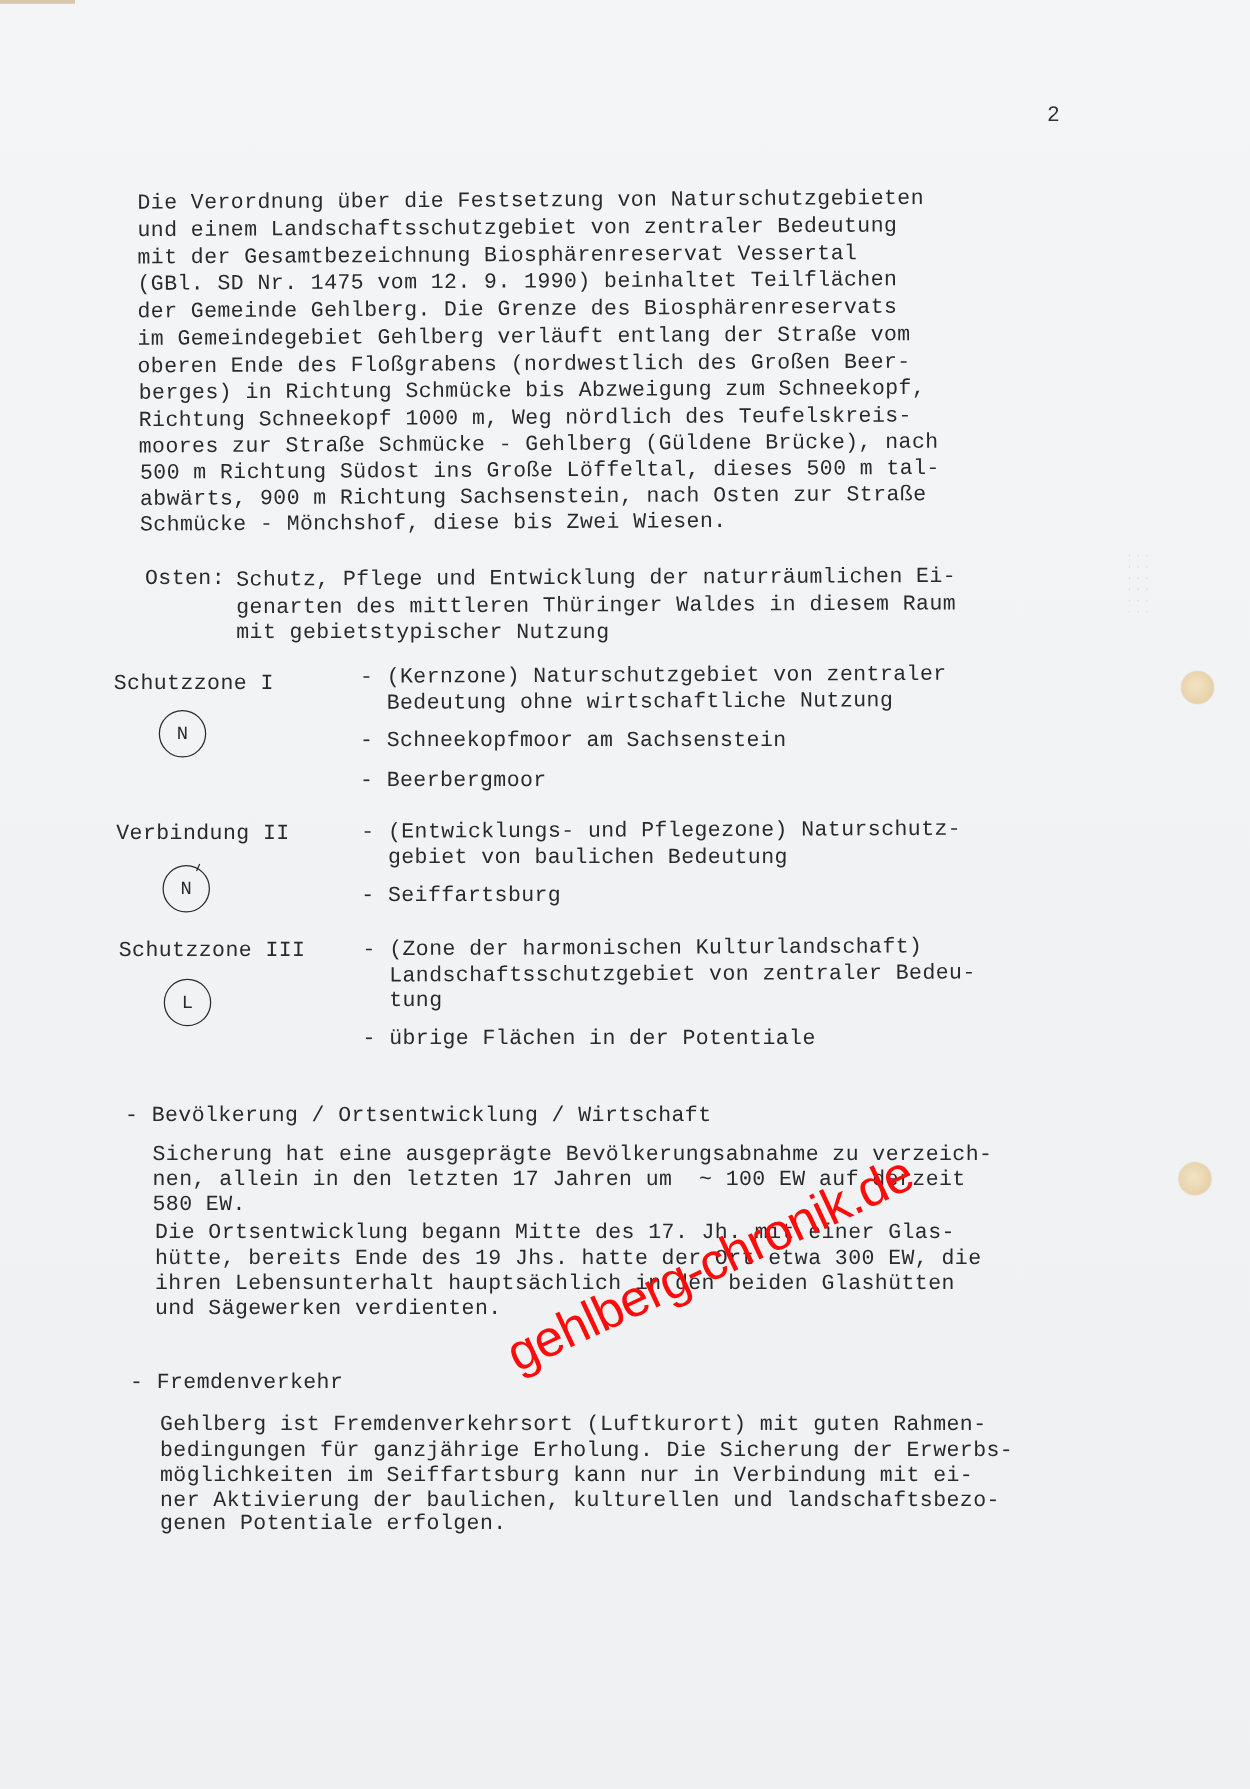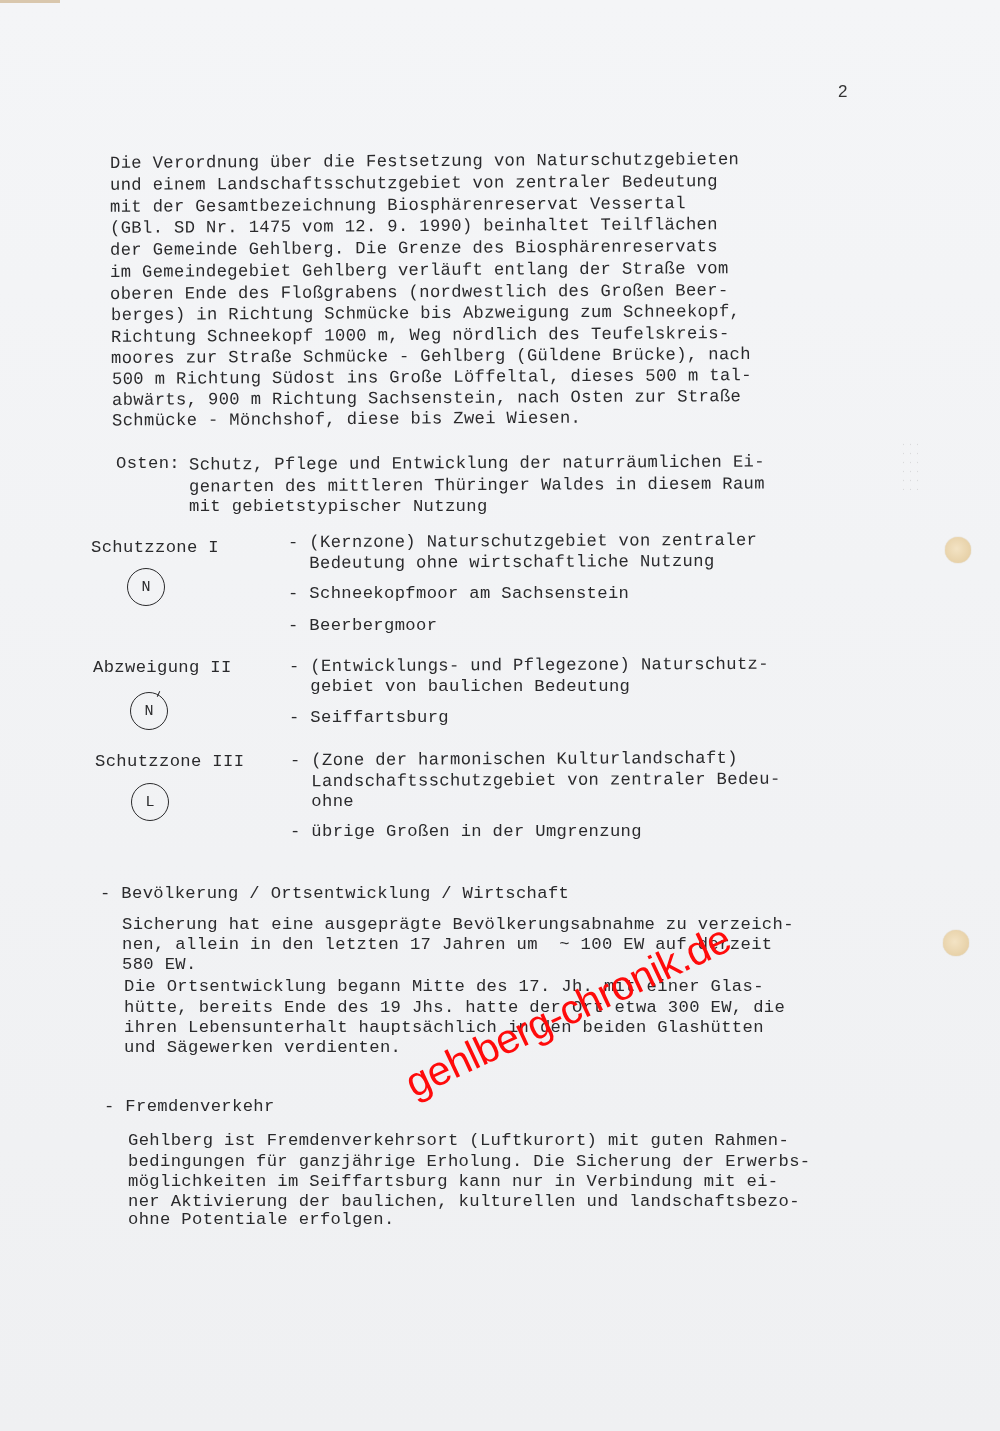--- a/index.html
+++ b/index.html
@@ -87,59 +87,59 @@
     <div class="zone-circle" style="left:127px;top:568px">
       <span>N</span>
     </div>
     <div class="line" style="left:288px;top:532px;transform:rotate(-0.3deg)">- (Kernzone) Naturschutzgebiet von zentraler</div>
     <div class="line" style="left:288px;top:553px;transform:rotate(-0.3deg)">  Bedeutung ohne wirtschaftliche Nutzung</div>
     <div class="line" style="left:288px;top:584px">- Schneekopfmoor am Sachsenstein</div>
     <div class="line" style="left:288px;top:616px">- Beerbergmoor</div>
   </div>
 
   <div>
-    <div class="line" style="left:93px;top:658px">Abzweigung II</div>
+    <div class="line" style="left:93px;top:658px">Verbindung II</div>
     <div class="zone-circle" style="left:130px;top:692px">
       <span class="tick"></span>
       <span>N</span>
     </div>
     <div class="line" style="left:289px;top:656px;transform:rotate(-0.3deg)">- (Entwicklungs- und Pflegezone) Naturschutz-</div>
     <div class="line" style="left:289px;top:677px">  gebiet von baulichen Bedeutung</div>
     <div class="line" style="left:289px;top:708px">- Seiffartsburg</div>
   </div>
 
   <div>
     <div class="line" style="left:95px;top:752px">Schutzzone III</div>
     <div class="zone-circle" style="left:131px;top:783px">
       <span>L</span>
     </div>
     <div class="line" style="left:290px;top:750px;transform:rotate(-0.3deg)">- (Zone der harmonischen Kulturlandschaft)</div>
     <div class="line" style="left:290px;top:771px;transform:rotate(-0.3deg)">  Landschaftsschutzgebiet von zentraler Bedeu-</div>
-    <div class="line" style="left:290px;top:792px">  ohne</div>
-    <div class="line" style="left:290px;top:822px">- übrige Großen in der Umgrenzung</div>
+    <div class="line" style="left:290px;top:792px">  tung</div>
+    <div class="line" style="left:290px;top:822px">- übrige Flächen in der Potentiale</div>
   </div>
 
   <div>
     <div class="line" style="left:100px;top:884px">- Bevölkerung / Ortsentwicklung / Wirtschaft</div>
     <div class="line" style="left:122px;top:915px">Sicherung hat eine ausgeprägte Bevölkerungsabnahme zu verzeich-</div>
     <div class="line" style="left:122px;top:935px">nen, allein in den letzten 17 Jahren um  ~ 100 EW auf derzeit</div>
     <div class="line" style="left:122px;top:955px">580 EW.</div>
     <div class="line" style="left:124px;top:977px">Die Ortsentwicklung begann Mitte des 17. Jh. mit einer Glas-</div>
     <div class="line" style="left:124px;top:998px">hütte, bereits Ende des 19 Jhs. hatte der Ort etwa 300 EW, die</div>
     <div class="line" style="left:124px;top:1018px">ihren Lebensunterhalt hauptsächlich in den beiden Glashütten</div>
     <div class="line" style="left:124px;top:1038px">und Sägewerken verdienten.</div>
   </div>
 
   <div>
     <div class="line" style="left:104px;top:1097px">- Fremdenverkehr</div>
     <div class="line" style="left:128px;top:1131px">Gehlberg ist Fremdenverkehrsort (Luftkurort) mit guten Rahmen-</div>
     <div class="line" style="left:128px;top:1152px">bedingungen für ganzjährige Erholung. Die Sicherung der Erwerbs-</div>
     <div class="line" style="left:128px;top:1172px">möglichkeiten im Seiffartsburg kann nur in Verbindung mit ei-</div>
     <div class="line" style="left:128px;top:1192px">ner Aktivierung der baulichen, kulturellen und landschaftsbezo-</div>
-    <div class="line" style="left:128px;top:1210px">ohne Potentiale erfolgen.</div>
+    <div class="line" style="left:128px;top:1210px">genen Potentiale erfolgen.</div>
   </div>
 
   <div class="punch-hole" style="left:945px;top:537px"></div>
   <div class="punch-hole" style="left:943px;top:930px"></div>
   <div class="specks"></div>
 
   <div class="watermark">gehlberg-chronik.de</div>
 </div>
 
 </body></html>

